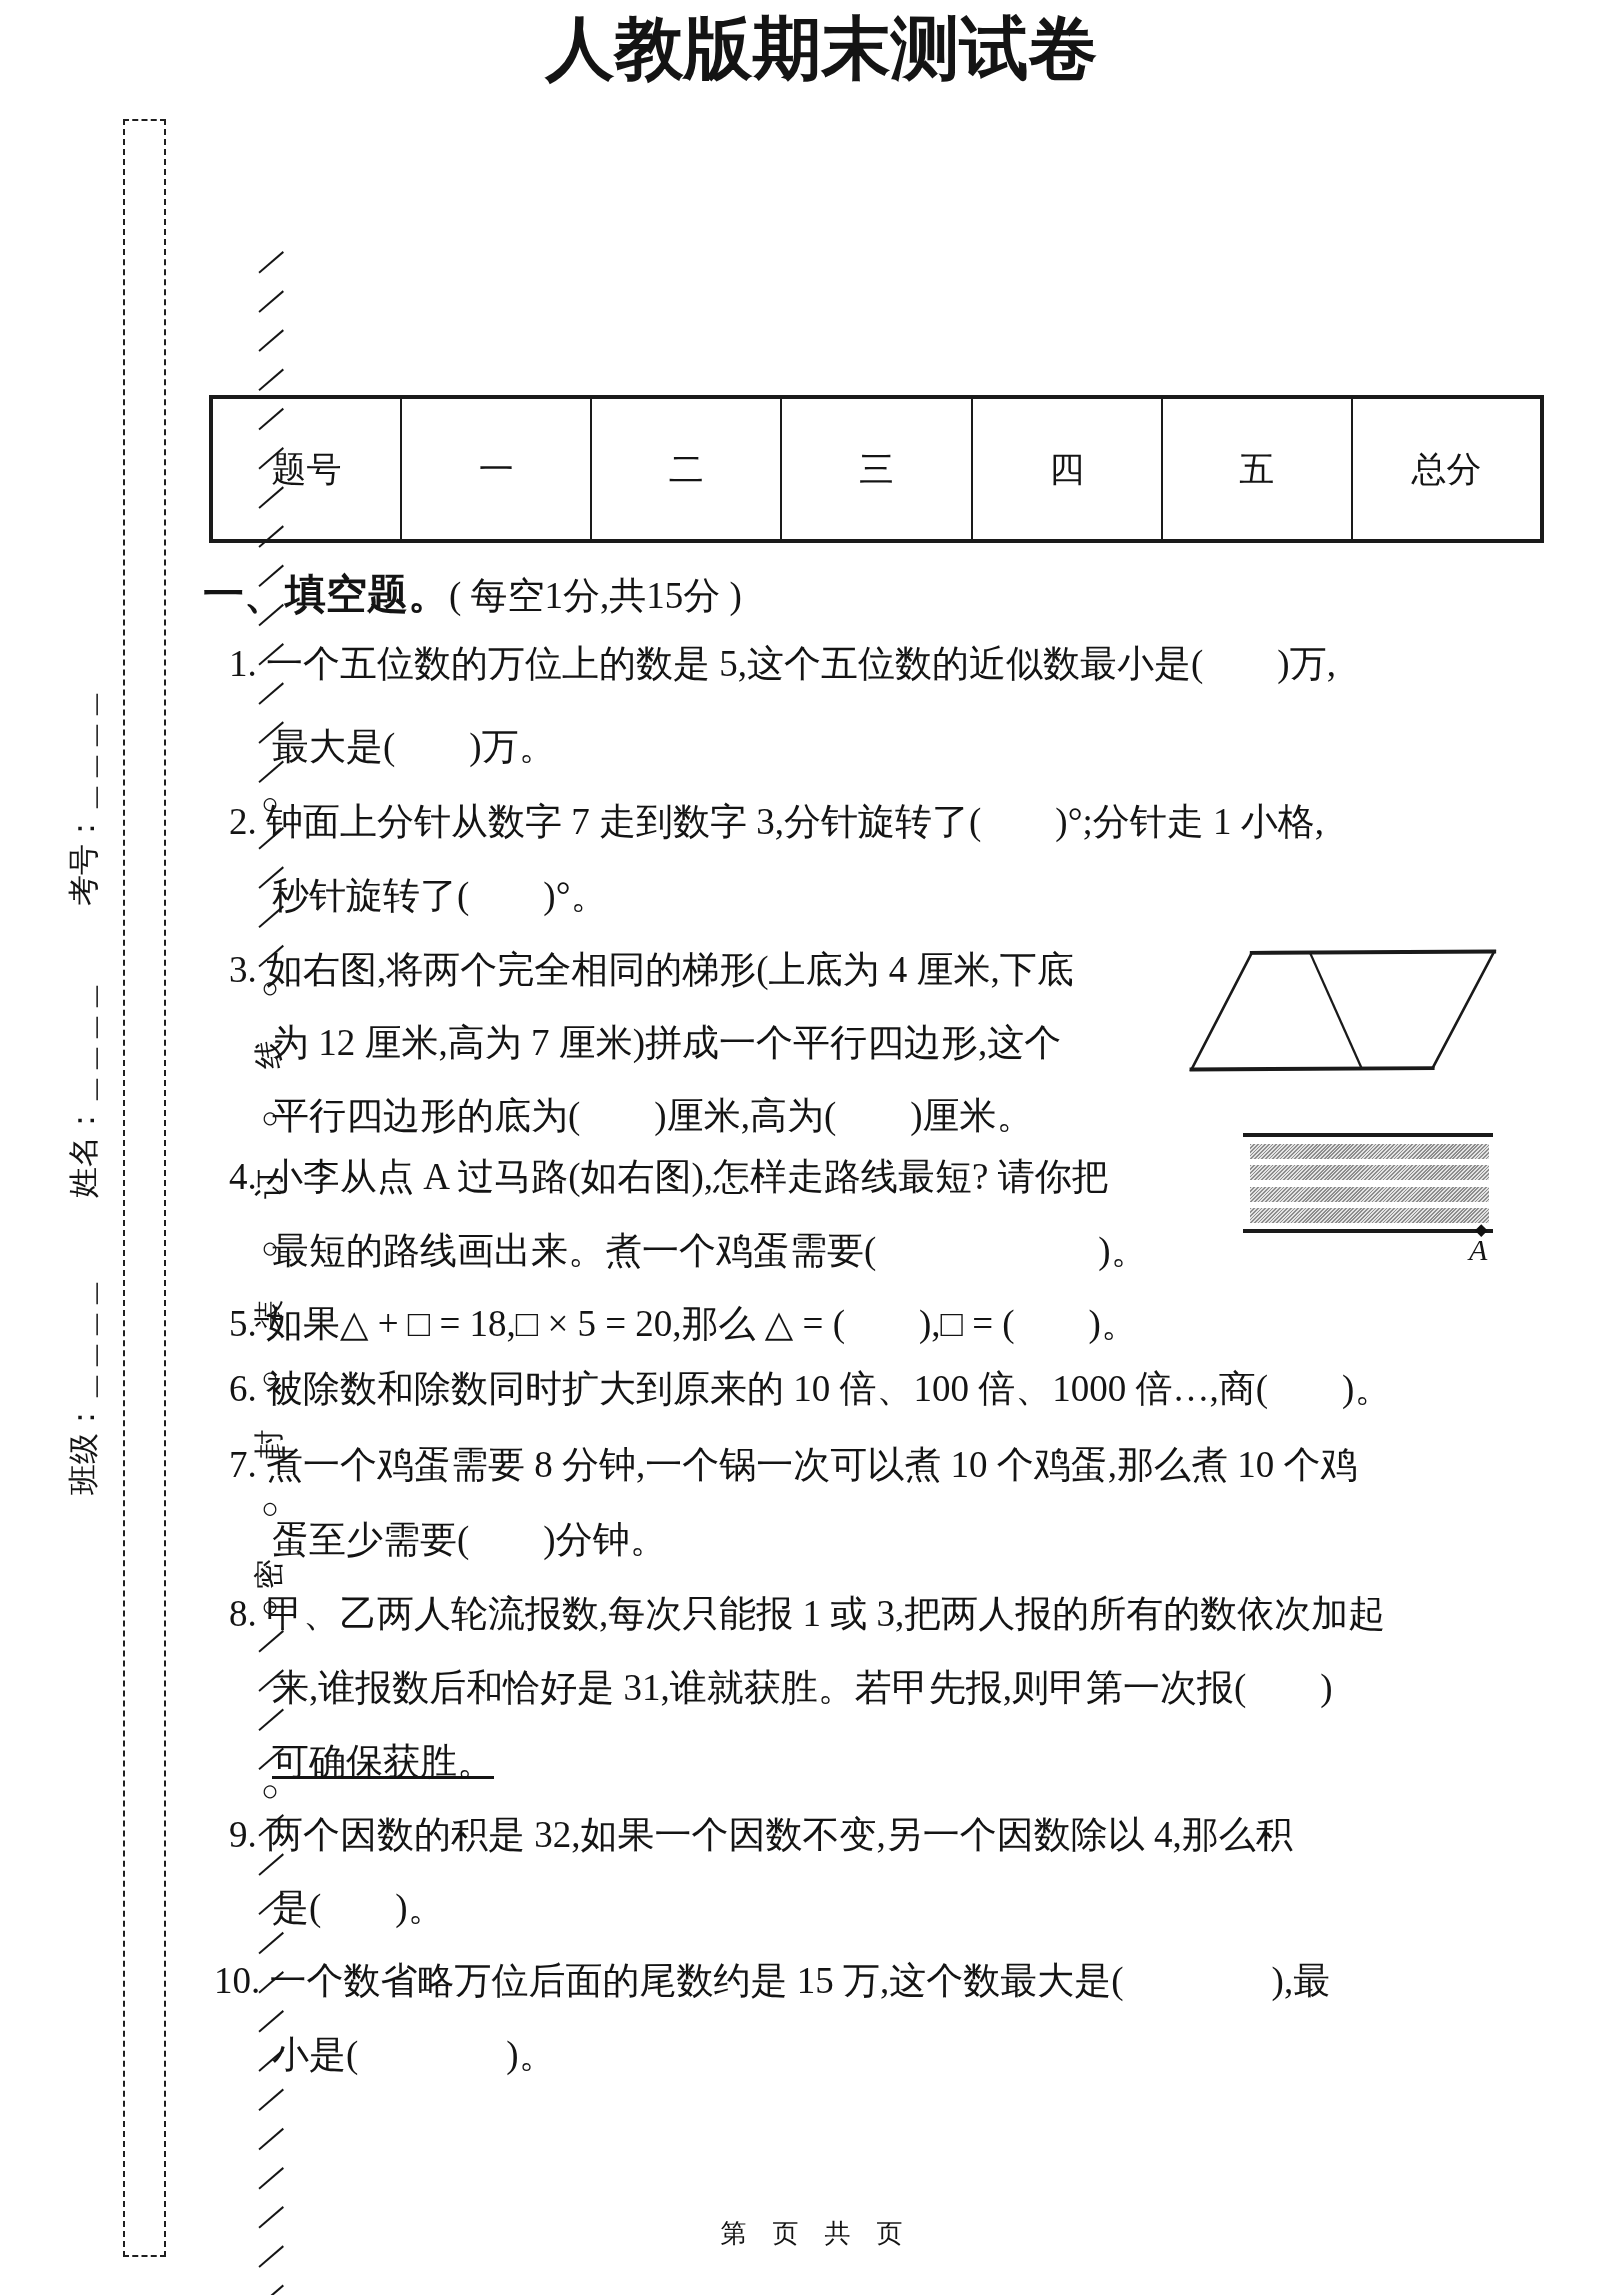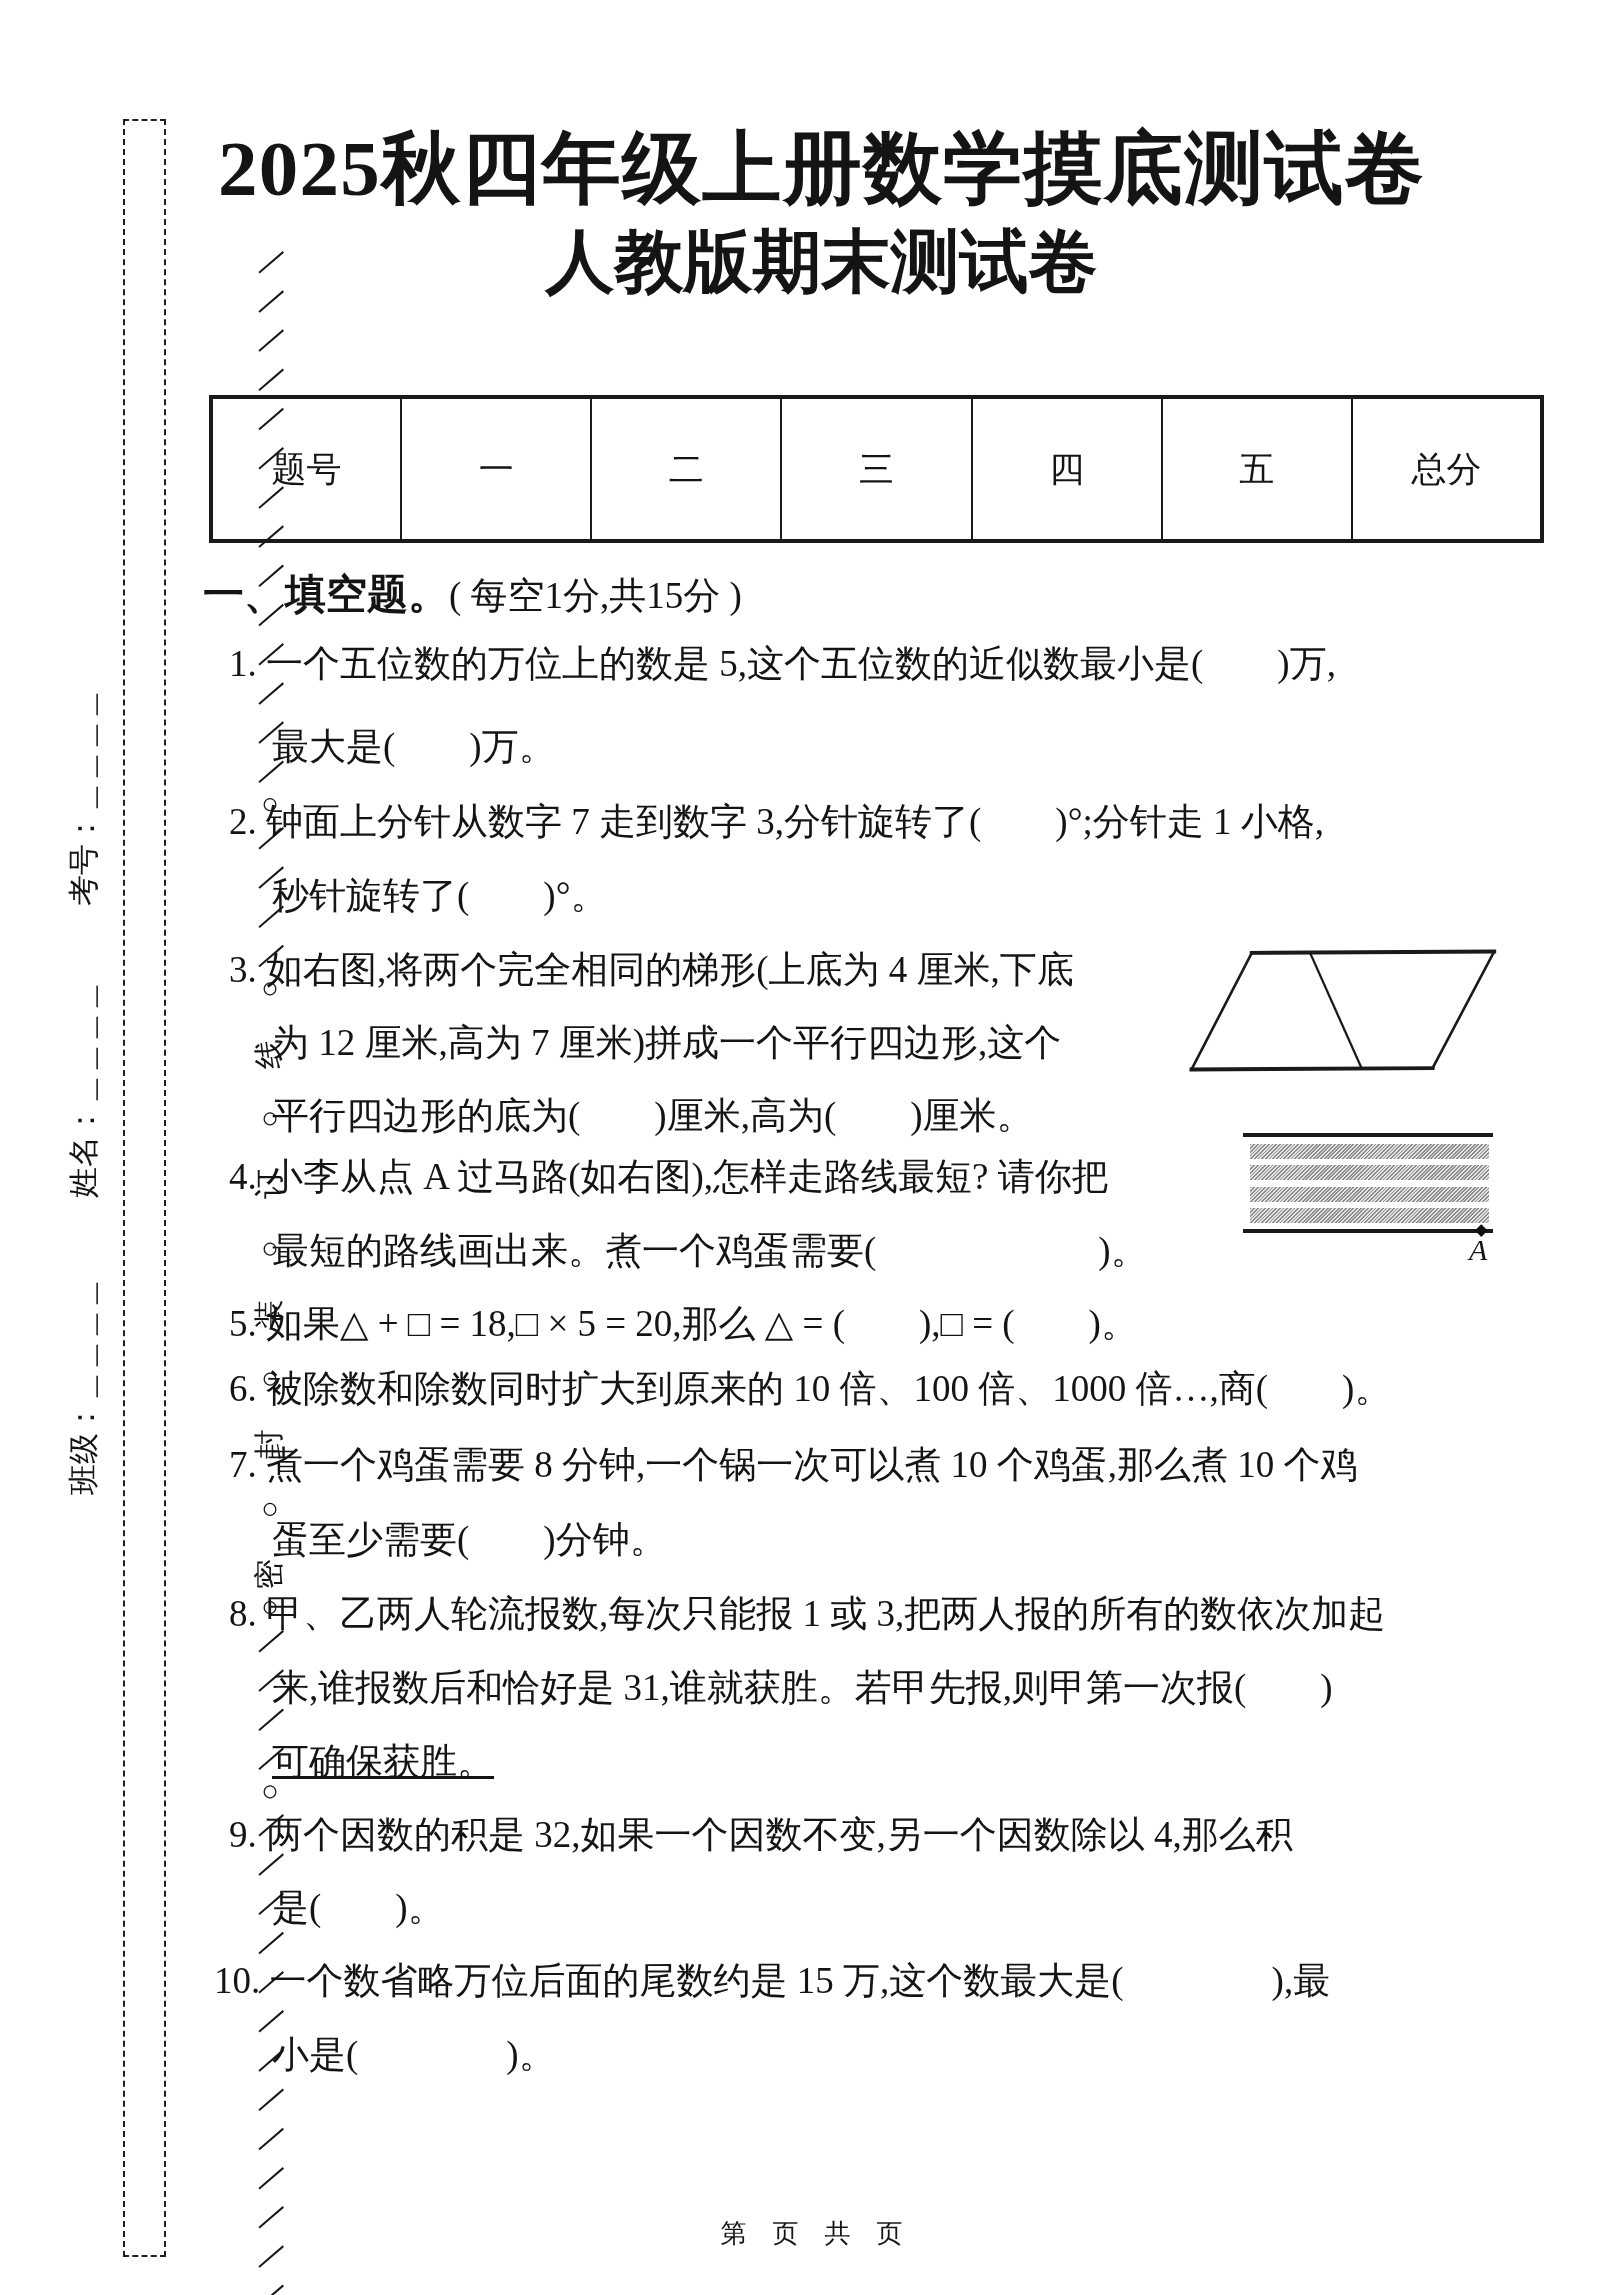--- a/index.html
+++ b/index.html
@@ -70,21 +70,20 @@
     <span class="mid">密○封○装○订○线</span>
     <span class="grp">○＼＼＼＼○＼＼＼＼＼＼＼＼＼＼＼＼＼＼</span>
   </div>
 </div>
 
 <div class="side-label" style="left:-41px;top:762px;">考号：＿＿＿＿</div>
 <div class="side-label" style="left:-41px;top:1054px;">姓名：＿＿＿＿</div>
 <div class="side-label" style="left:-41px;top:1351px;">班级：＿＿＿＿</div>
 
 <div class="abs title-wrap">
-  <div class="title1">2025秋四年级上册数学摸底测试卷</div>
   <div class="title2">人教版期末测试卷</div>
 </div>
 
 <table class="score">
   <tbody>
       <tr class="hdr">
     <td>题号</td>
     <td>一</td>
     <td>二</td>
     <td>三</td>

